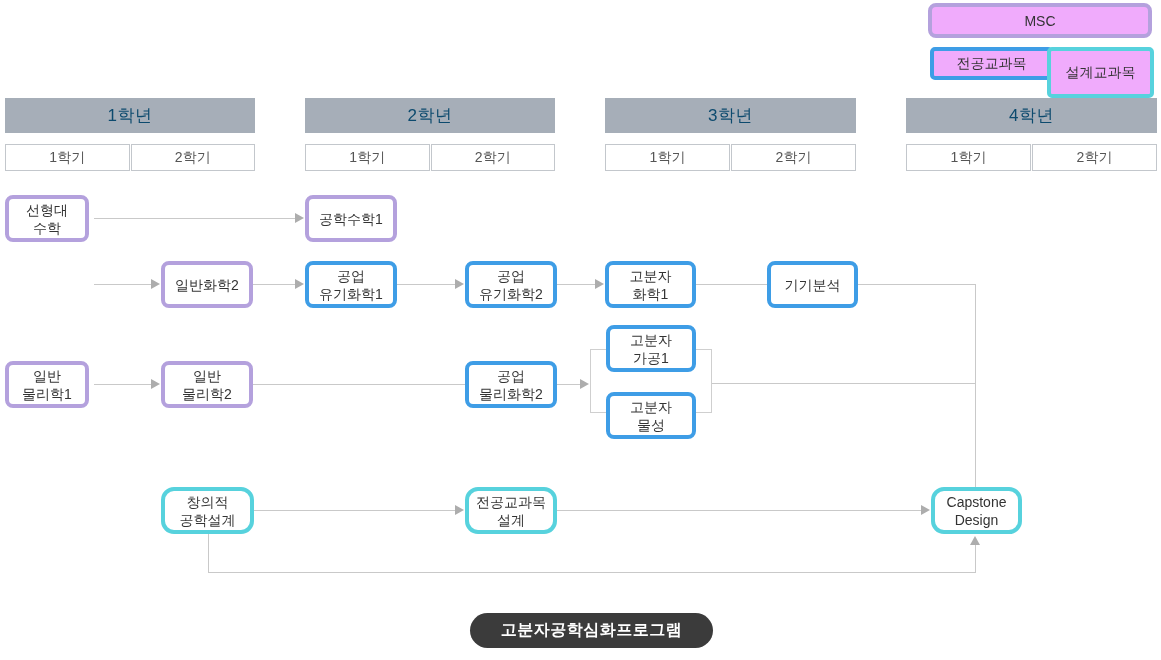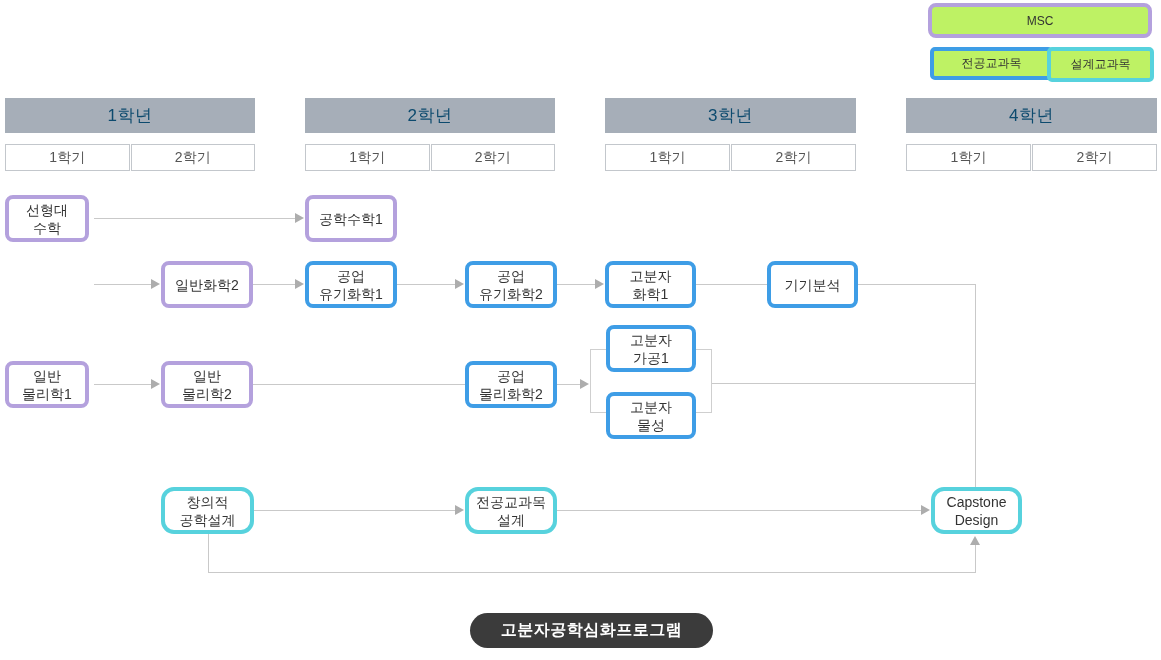--- a/index.html
+++ b/index.html
@@ -2,24 +2,24 @@
 <html><head>
 <meta charset="utf-8">
 <style>
   * { margin:0; padding:0; box-sizing:border-box; }
   html,body { background:#ffffff; }
   body { font-family:"Liberation Sans","DejaVu Sans",sans-serif; }
   .canvas { position:relative; width:1161px; height:660px; background:#fff; overflow:hidden; }
 
   
   .legend-box { position:absolute; display:flex; align-items:center; justify-content:center;
-    background:#bef264; font-size:12px; color:#333; border-style:solid; border-width:4px; }
+    background:#f0abfc; font-size:14px; color:#333; border-style:solid; border-width:4px; }
   .legend-msc   { left:928px; top:3px;  width:224px; height:35px; border-color:#b4a1dd; border-radius:8px; }
   .legend-major { left:930px; top:47px; width:123px; height:33px; border-color:#3e9de6; border-radius:5px; }
-  .legend-design{ left:1047px;top:47px; width:107px; height:35px; border-color:#57d2dd; border-radius:5px; }
+  .legend-design{ left:1047px;top:47px; width:107px; height:51px; border-color:#57d2dd; border-radius:5px; }
 
   
   .year-col { position:absolute; top:98px; width:250px; }
   .year-col.c1 { left:5px; } .year-col.c2 { left:305px; } .year-col.c3 { left:605px; width:251px; } .year-col.c4 { left:906px; width:251px; }
   .year-bar { height:35px; background:#a6aeb8; color:#0c4a6e; font-size:17px;
     display:flex; align-items:center; justify-content:center; letter-spacing:.5px; }
   .sem-row { display:flex; gap:1px; margin-top:11px; }
   .sem-box { flex:1; height:27px; border:1px solid #c3c7cc; background:#fff; color:#555;
     font-size:14px; display:flex; align-items:center; justify-content:center; }
 

